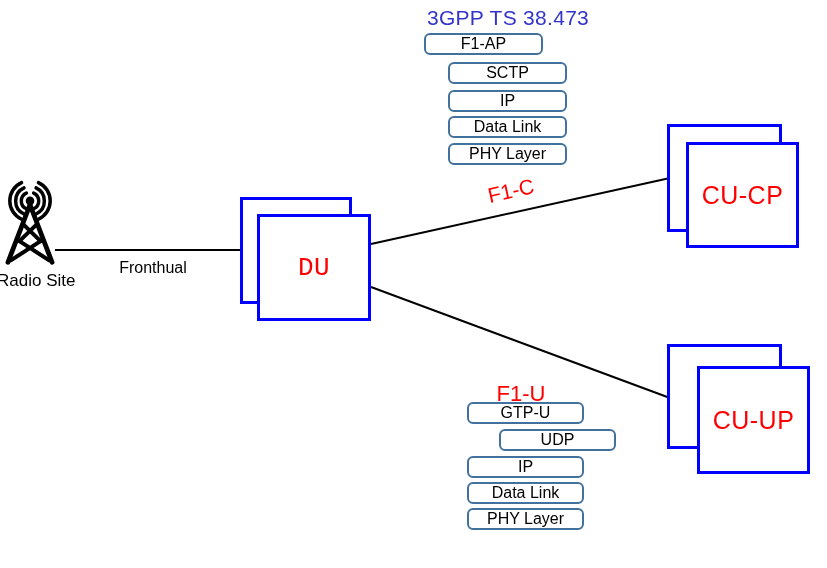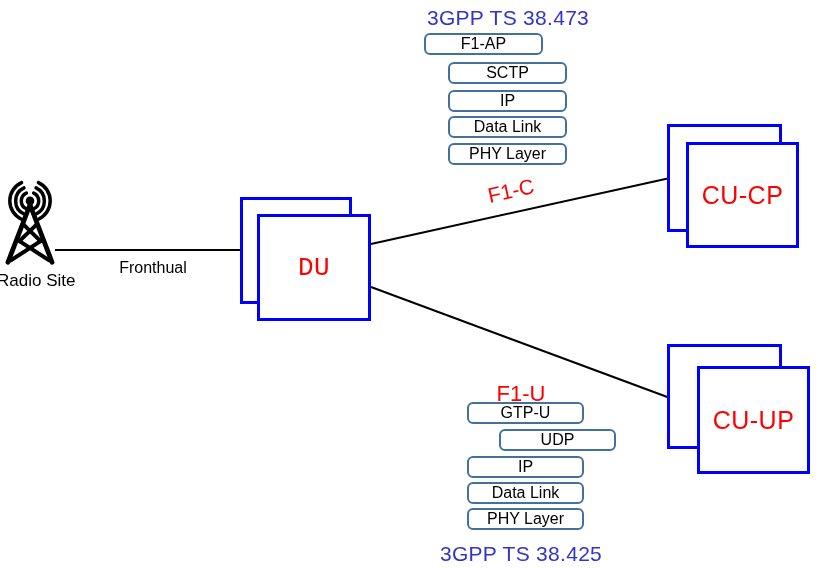--- a/index.html
+++ b/index.html
@@ -87,15 +87,14 @@
   <div class="proto" style="left:448px;top:62px;width:119px;">SCTP</div>
   <div class="proto" style="left:448px;top:90px;width:119px;">IP</div>
   <div class="proto" style="left:448px;top:116px;width:119px;">Data Link</div>
   <div class="proto" style="left:448px;top:143px;width:119px;">PHY Layer</div>
 
   <div class="proto" style="left:467px;top:402px;width:117px;text-align:right;">GTP-U</div>
   <div class="proto" style="left:467px;top:429px;width:117px;margin-left:32px;">UDP</div>
   <div class="proto" style="left:467px;top:456px;width:117px;">IP</div>
   <div class="proto" style="left:467px;top:482px;width:117px;">Data Link</div>
   <div class="proto" style="left:467px;top:508px;width:117px;">PHY Layer</div>
-  <span class="stack-title" style="left:521px;top:542px;">3GPP TS 38.425</span>
 
 </div>
 
 </body></html>

